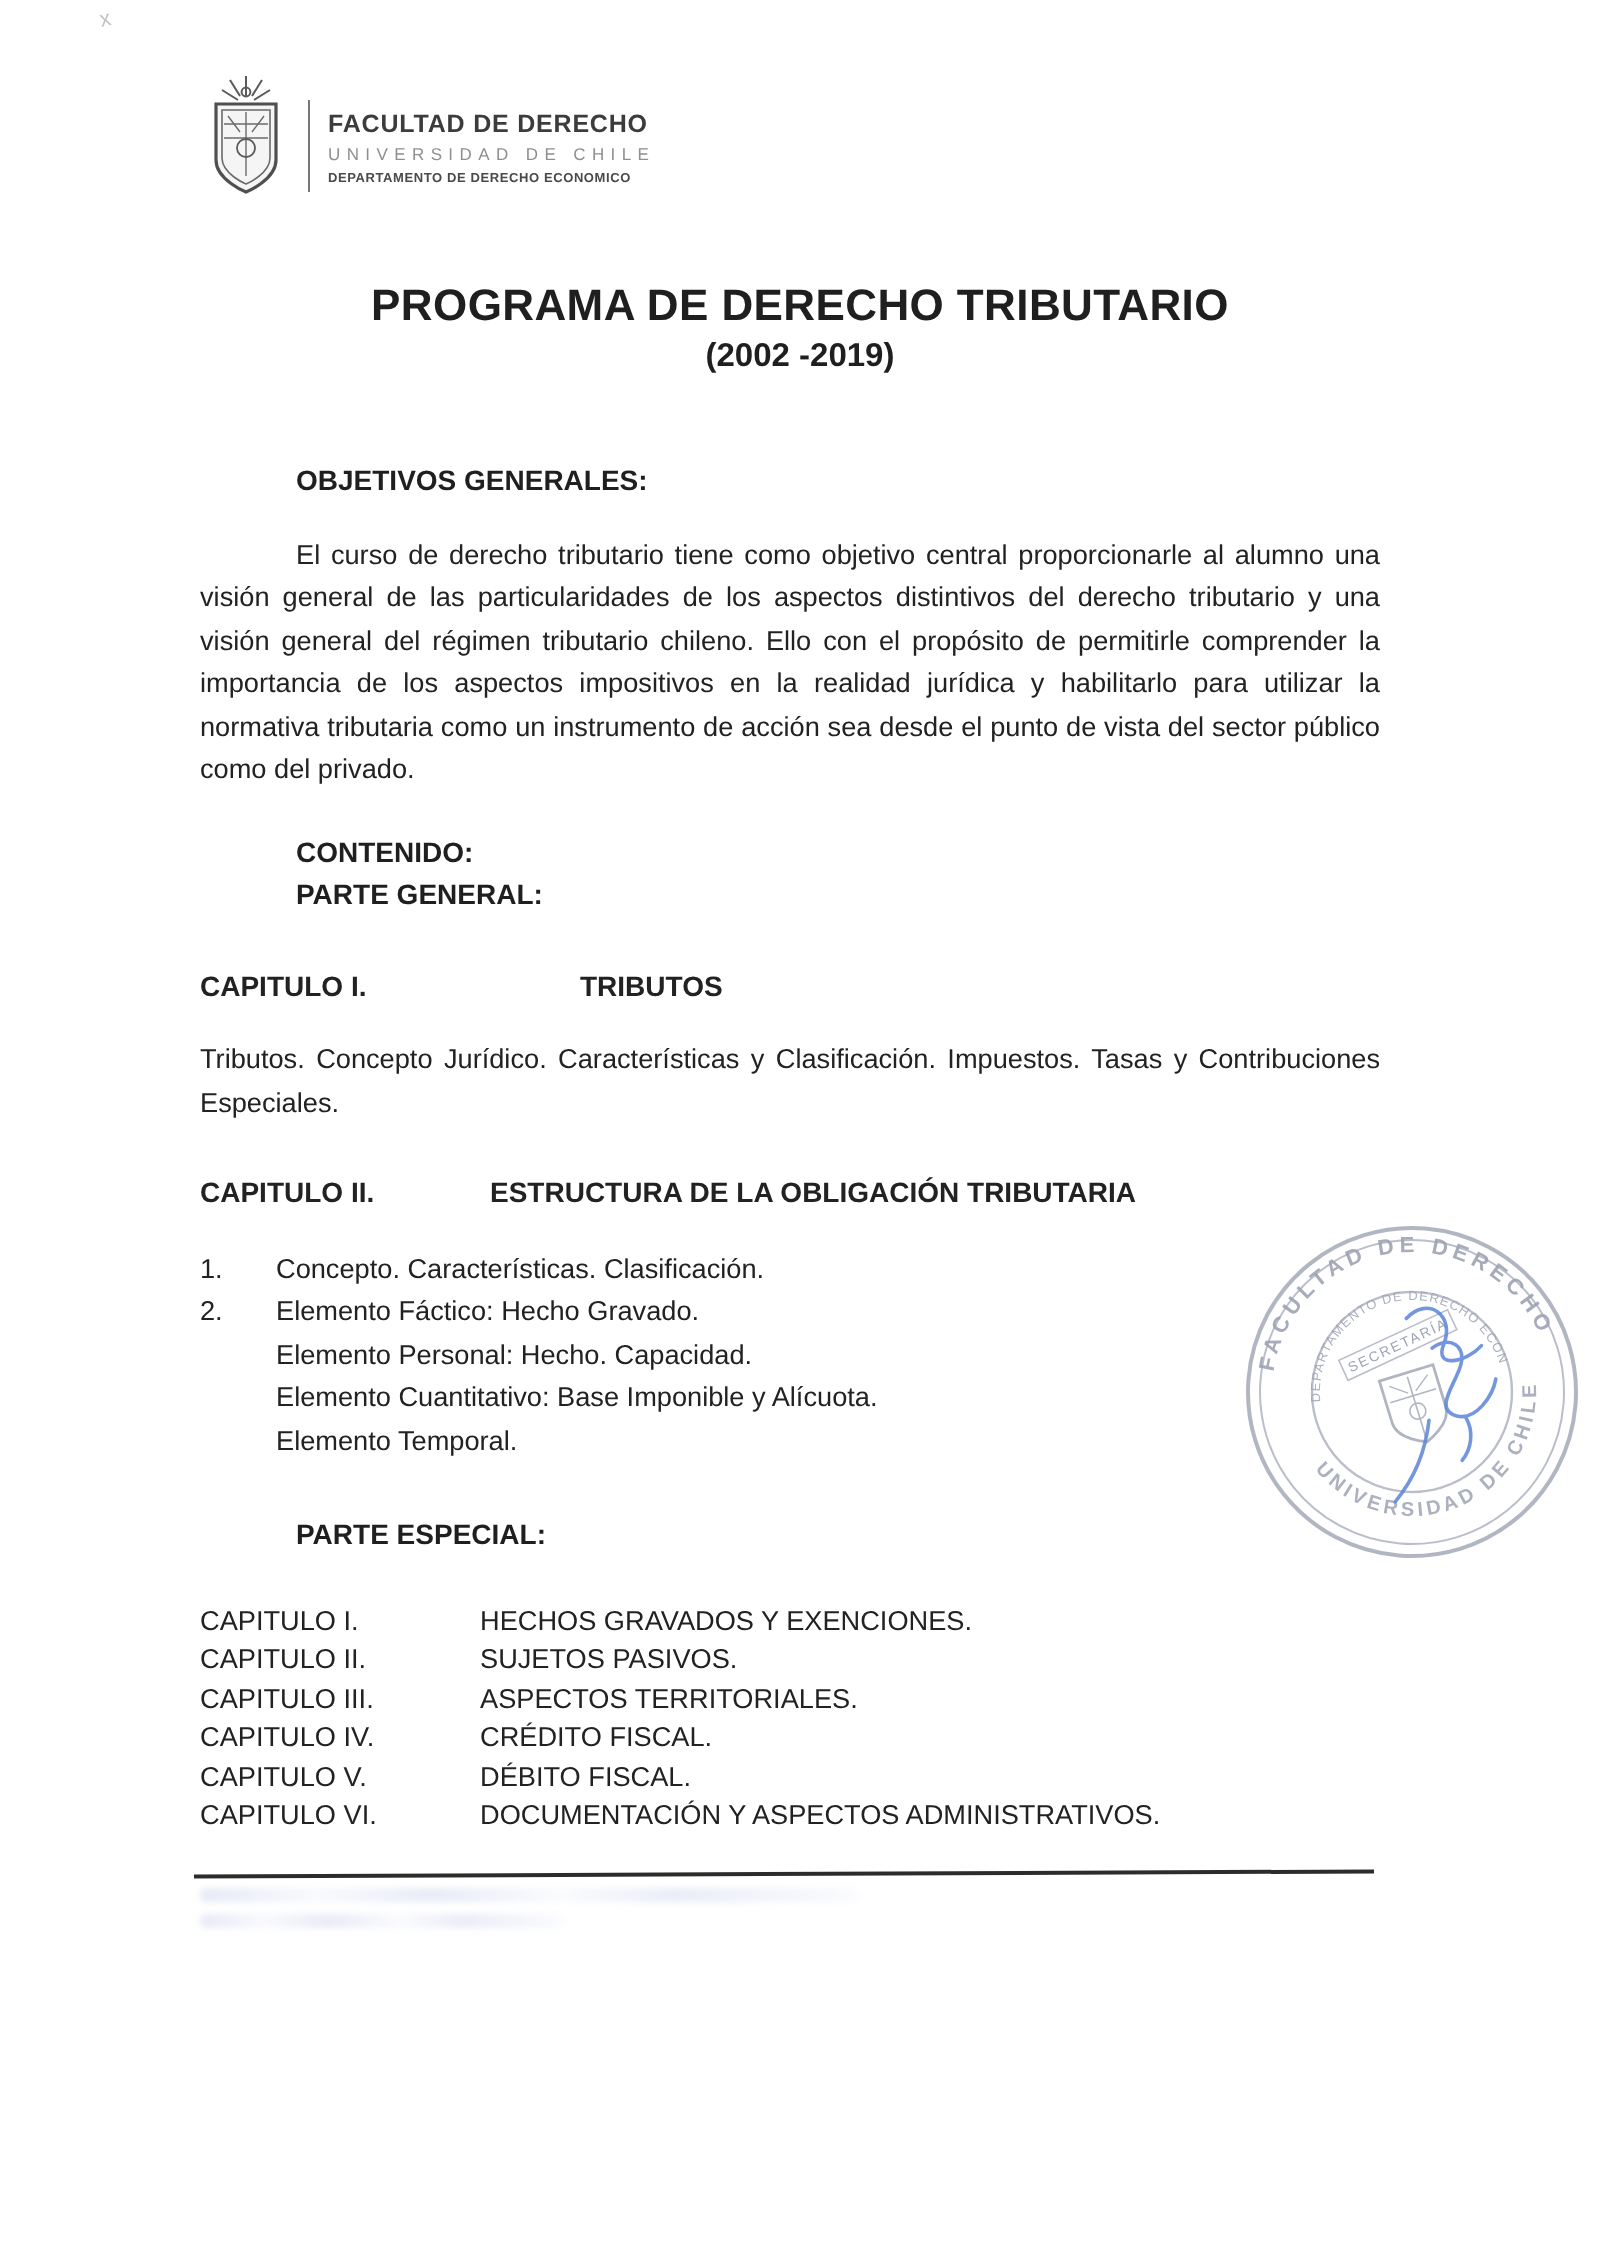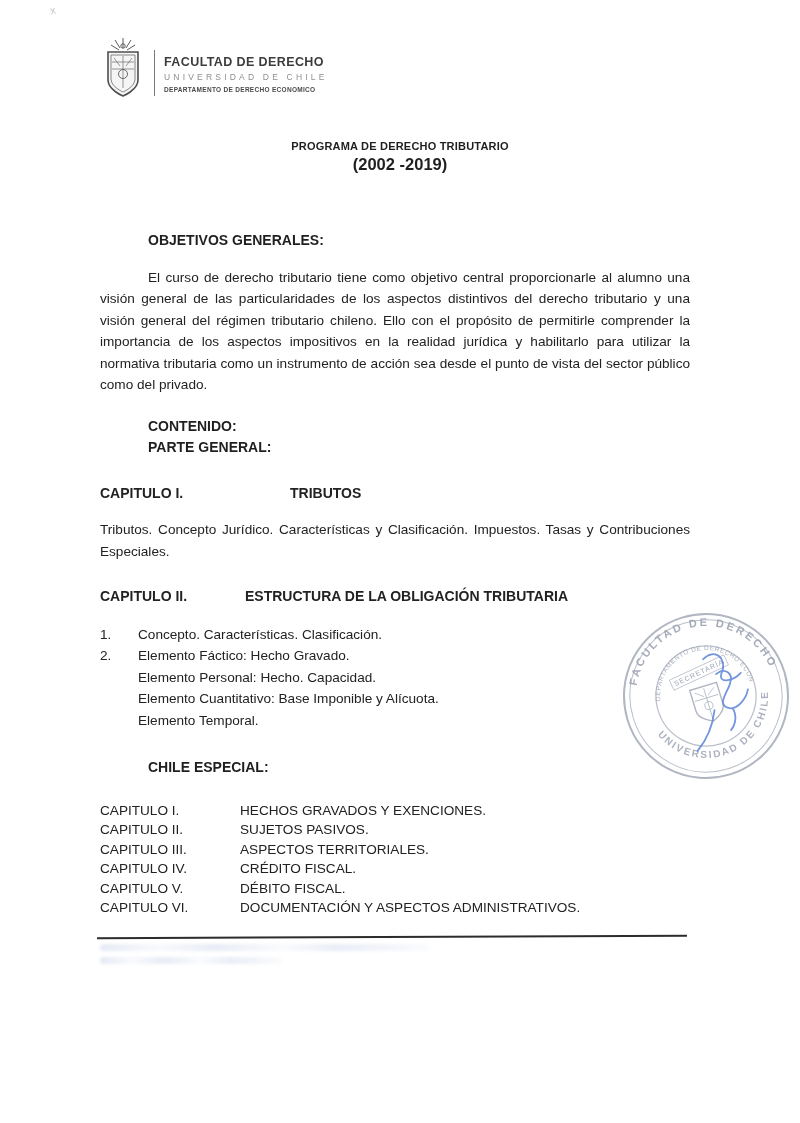--- a/index.html
+++ b/index.html
@@ -30,21 +30,21 @@
   }
   .letterhead-text{display:flex;flex-direction:column;justify-content:center;padding-top:12px;}
   .lh-faculty{font-size:12.5px;font-weight:bold;color:#3c3c3c;letter-spacing:.4px;}
   .lh-university{font-size:8.5px;color:#8f8f8f;letter-spacing:3.2px;margin-top:3px;}
   .lh-department{font-size:6.5px;font-weight:bold;color:#4a4a4a;letter-spacing:.3px;margin-top:4px;}
   
   .title-block{
     position:absolute;top:140px;left:0;width:800px;
     text-align:center;
   }
-  .doc-title{font-size:11px;font-weight:bold;color:#1f1f1f;letter-spacing:.2px;}
+  .doc-title{font-size:22px;font-weight:bold;color:#1f1f1f;letter-spacing:.2px;}
   .doc-subtitle{font-size:16.5px;font-weight:bold;color:#1f1f1f;margin-top:3px;}
   
   .content{
     position:absolute;top:230px;left:100px;width:590px;
     font-size:13.6px;line-height:21.5px;
   }
   .h{font-weight:bold;font-size:14px;color:#1f1f1f;margin-left:48px;}
   .para{
     text-align:justify;margin-top:15px;
     text-indent:48px;
@@ -169,21 +169,21 @@
         <span class="num"></span>
         <span>Elemento Cuantitativo: Base Imponible y Alícuota.</span>
       </div>
       <div class="num-row">
         <span class="num"></span>
         <span>Elemento Temporal.</span>
       </div>
     </div>
 
     <div class="pe-head">
-      <div class="h">CHILE ESPECIAL:</div>
+      <div class="h">PARTE ESPECIAL:</div>
     </div>
 
     <div class="esp-list">
       <div class="esp-row">
         <span class="lbl">CAPITULO I.</span>
         <span>HECHOS GRAVADOS Y EXENCIONES.</span>
       </div>
       <div class="esp-row">
         <span class="lbl">CAPITULO II.</span>
         <span>SUJETOS PASIVOS.</span>

